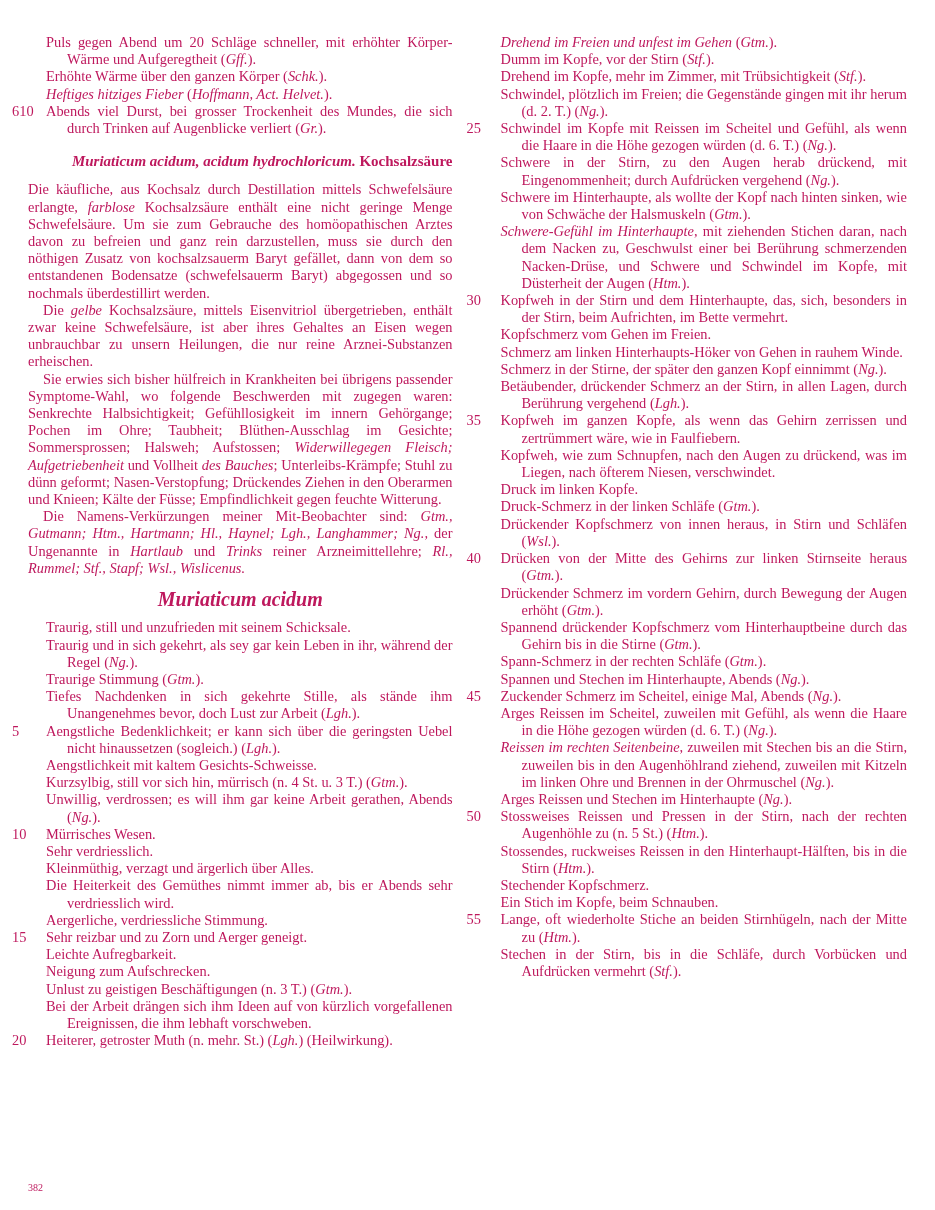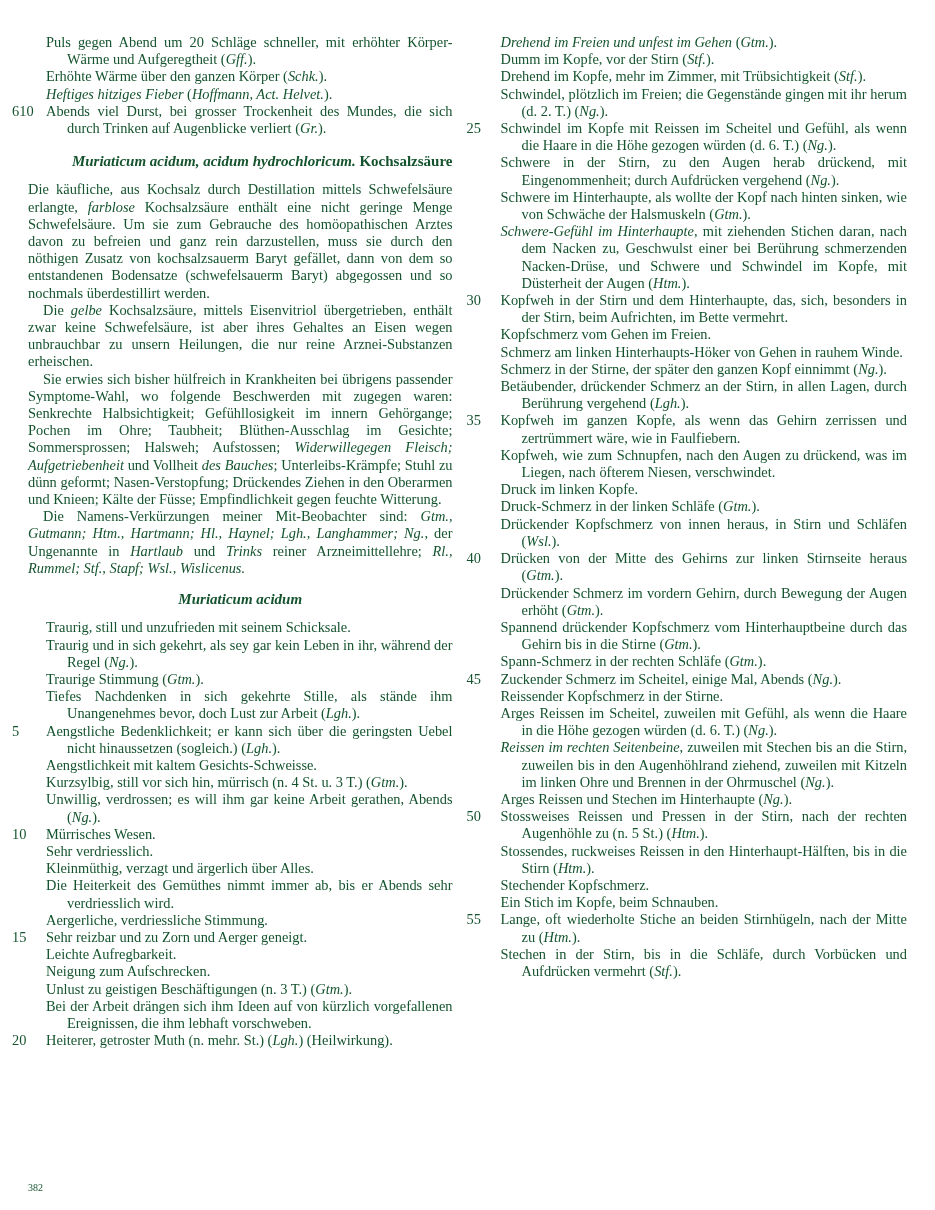--- a/index.html
+++ b/index.html
@@ -5,21 +5,21 @@
   html, body {
     margin: 0;
     padding: 0;
     background: #ffffff;
   }
   .sheet {
     position: relative;
     width: 935px;
     height: 1210px;
     background: #ffffff;
-    color: #14532d;
+    color: #be185d;
     font-family: "Liberation Serif", "DejaVu Serif", serif;
     font-size: 14.4px;
     line-height: 17.2px;
     overflow: hidden;
   }
   .columns {
     display: flex;
     gap: 30px;
     padding: 34px 28px 0 28px;
   }
@@ -51,21 +51,21 @@
     line-height: 17.2px;
     text-align: right;
   }
   .para {
     margin: 0;
   }
   .para.indent {
     text-indent: 15px;
   }
   .remedy-subheading {
-    font-size: 15px;
+    font-size: 20px;
     font-weight: 700;
     font-style: italic;
     text-align: center;
     margin: 14px 0 11px 0;
     line-height: 17.2px;
   }
   .page-number {
     position: absolute;
     left: 28px;
     bottom: 14px;
@@ -138,22 +138,22 @@
           <p class="symptom">Betäubender, drückender Schmerz an der Stirn, in allen Lagen, durch Berührung vergehend (<i>Lgh.</i>).</p>
           <p class="symptom"><span class="num">35</span>Kopfweh im ganzen Kopfe, als wenn das Gehirn zerrissen und zertrümmert wäre, wie in Faulfiebern.</p>
           <p class="symptom">Kopfweh, wie zum Schnupfen, nach den Augen zu drückend, was im Liegen, nach öfterem Niesen, verschwindet.</p>
           <p class="symptom">Druck im linken Kopfe.</p>
           <p class="symptom">Druck-Schmerz in der linken Schläfe (<i>Gtm.</i>).</p>
           <p class="symptom">Drückender Kopfschmerz von innen heraus, in Stirn und Schläfen (<i>Wsl.</i>).</p>
           <p class="symptom"><span class="num">40</span>Drücken von der Mitte des Gehirns zur linken Stirnseite heraus (<i>Gtm.</i>).</p>
           <p class="symptom">Drückender Schmerz im vordern Gehirn, durch Bewegung der Augen erhöht (<i>Gtm.</i>).</p>
           <p class="symptom">Spannend drückender Kopfschmerz vom Hinterhauptbeine durch das Gehirn bis in die Stirne (<i>Gtm.</i>).</p>
           <p class="symptom">Spann-Schmerz in der rechten Schläfe (<i>Gtm.</i>).</p>
+          <p class="symptom">Spannen und Stechen im Hinterhaupte, Abends (<i>Ng.</i>).</p>
           <p class="symptom"><span class="num">45</span>Zuckender Schmerz im Scheitel, einige Mal, Abends (<i>Ng.</i>).</p>
-          <p class="symptom">Reissender Kopfschmerz in der Stirne.</p>
           <p class="symptom">Arges Reissen im Scheitel, zuweilen mit Gefühl, als wenn die Haare in die Höhe gezogen würden (d. 6. T.) (<i>Ng.</i>).</p>
           <p class="symptom"><i>Reissen im rechten Seitenbeine</i>, zuweilen mit Stechen bis an die Stirn, zuweilen bis in den Augenhöhlrand ziehend, zuweilen mit Kitzeln im linken Ohre und Brennen in der Ohrmuschel (<i>Ng.</i>).</p>
           <p class="symptom">Arges Reissen und Stechen im Hinterhaupte (<i>Ng.</i>).</p>
           <p class="symptom"><span class="num">50</span>Stossweises Reissen und Pressen in der Stirn, nach der rechten Augenhöhle zu (n. 5 St.) (<i>Htm.</i>).</p>
           <p class="symptom">Stossendes, ruckweises Reissen in den Hinterhaupt-Hälften, bis in die Stirn (<i>Htm.</i>).</p>
           <p class="symptom">Stechender Kopfschmerz.</p>
           <p class="symptom">Ein Stich im Kopfe, beim Schnauben.</p>
           <p class="symptom"><span class="num">55</span>Lange, oft wiederholte Stiche an beiden Stirnhügeln, nach der Mitte zu (<i>Htm.</i>).</p>
           <p class="symptom">Stechen in der Stirn, bis in die Schläfe, durch Vorbücken und Aufdrücken vermehrt (<i>Stf.</i>).</p>
         </div>

